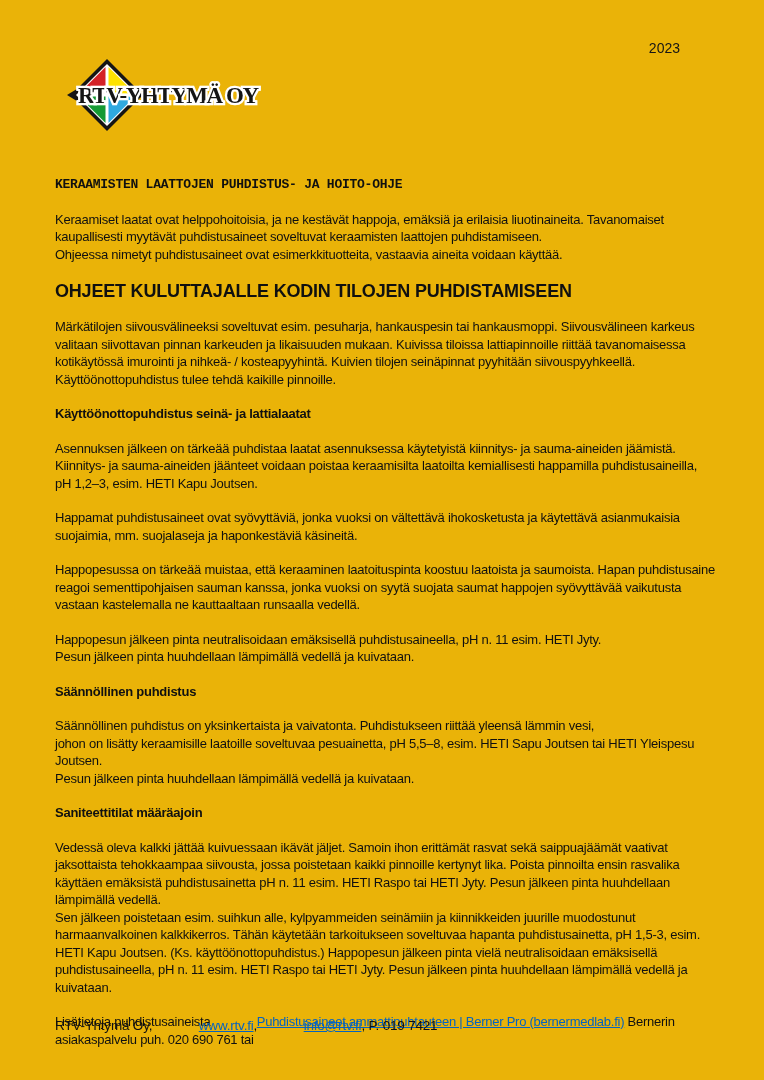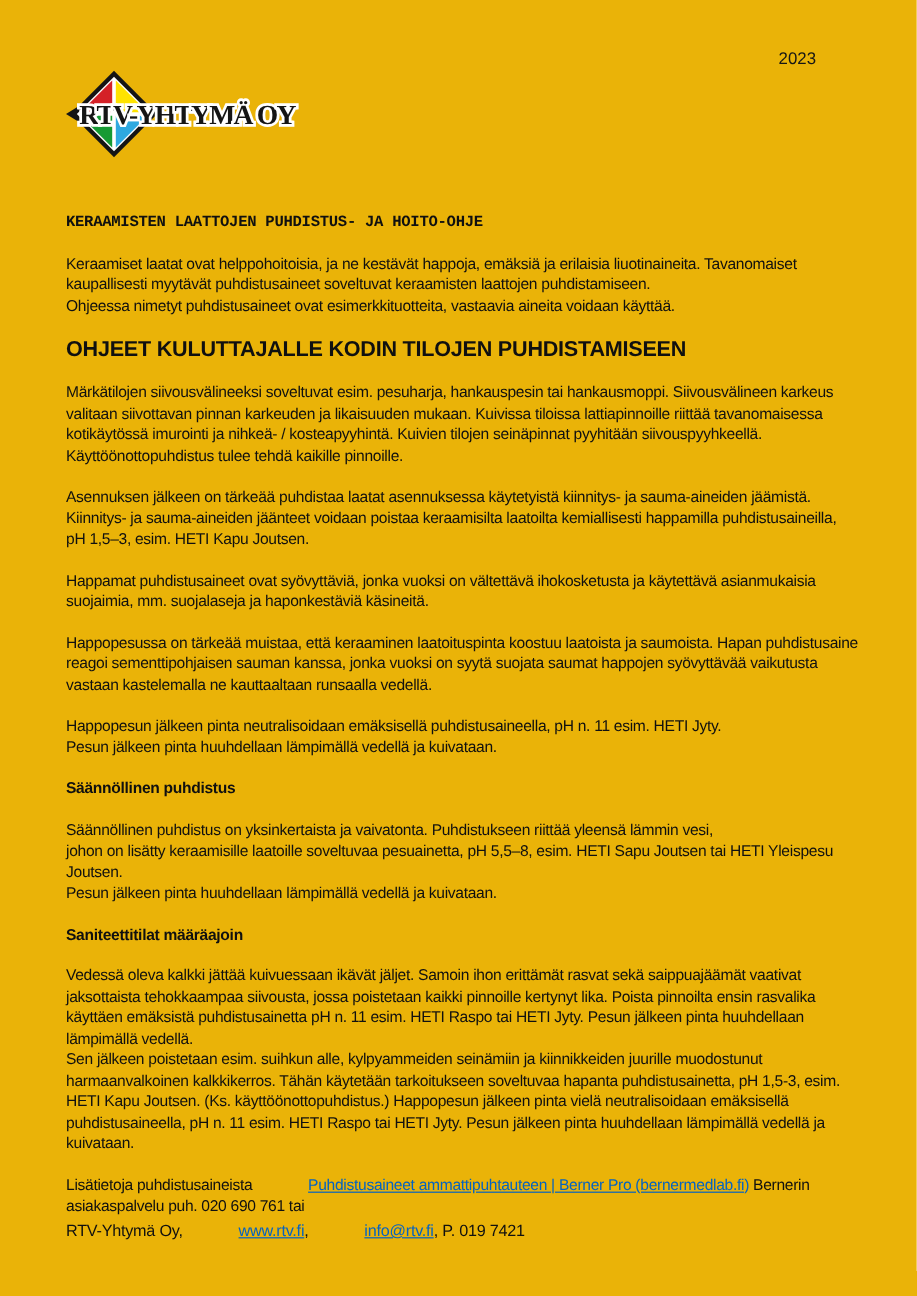--- a/index.html
+++ b/index.html
@@ -8,21 +8,21 @@
     width:764px; height:1080px;
     background:#eab308;
     font-family:"Liberation Sans", sans-serif;
     color:#101010;
     overflow:hidden;
   }
   .year {
     position:absolute; top:40px; right:84px;
     font-size:14px; color:#161616;
   }
-  .logo { position:absolute; top:55px; left:55px; width:200px; height:82px; }
+  .logo { position:absolute; top:55px; left:67px; width:200px; height:82px; }
   .content {
     position:absolute; top:176px; left:55px; width:660px;
     font-size:13px; line-height:17.5px; letter-spacing:-0.25px;
   }
   .doc-title {
     font-size:13px; font-weight:bold; margin:0 0 17px 0;font-family:Liberation Mono, monospace;
   }
   .main-heading {
     font-size:18px; font-weight:bold; letter-spacing:-0.2px;
     margin:5px 0 15px 0; line-height:23px;
@@ -69,22 +69,23 @@
 
     <div class="para">
       <div>Keraamiset laatat ovat helppohoitoisia, ja ne kestävät happoja, emäksiä ja erilaisia liuotinaineita. Tavanomaiset kaupallisesti myytävät puhdistusaineet soveltuvat keraamisten laattojen puhdistamiseen.</div>
       <div>Ohjeessa nimetyt puhdistusaineet ovat esimerkkituotteita, vastaavia aineita voidaan käyttää.</div>
     </div>
 
     <h2 class="main-heading">OHJEET KULUTTAJALLE KODIN TILOJEN PUHDISTAMISEEN</h2>
 
     <div class="para">Märkätilojen siivousvälineeksi soveltuvat esim. pesuharja, hankauspesin tai hankausmoppi. Siivousvälineen karkeus valitaan siivottavan pinnan karkeuden ja likaisuuden mukaan. Kuivissa tiloissa lattiapinnoille riittää tavanomaisessa kotikäytössä imurointi ja nihkeä- / kosteapyyhintä. Kuivien tilojen seinäpinnat pyyhitään siivouspyyhkeellä. Käyttöönottopuhdistus tulee tehdä kaikille pinnoille.</div>
 
+    <h3 class="section-heading">Käyttöönottopuhdistus seinä- ja lattialaatat</h3>
 
-    <div class="para">Asennuksen jälkeen on tärkeää puhdistaa laatat asennuksessa käytetyistä kiinnitys- ja sauma-aineiden jäämistä. Kiinnitys- ja sauma-aineiden jäänteet voidaan poistaa keraamisilta laatoilta kemiallisesti happamilla puhdistusaineilla, pH 1,5–3, esim. HETI Kapu Joutsen.</div>
+    <div class="para">Asennuksen jälkeen on tärkeää puhdistaa laatat asennuksessa käytetyistä kiinnitys- ja sauma-aineiden jäämistä. Kiinnitys- ja sauma-aineiden jäänteet voidaan poistaa keraamisilta laatoilta kemiallisesti happamilla puhdistusaineilla, pH 1,2–3, esim. HETI Kapu Joutsen.</div>
     <div class="para">Happamat puhdistusaineet ovat syövyttäviä, jonka vuoksi on vältettävä ihokosketusta ja käytettävä asianmukaisia suojaimia, mm. suojalaseja ja haponkestäviä käsineitä.</div>
     <div class="para">Happopesussa on tärkeää muistaa, että keraaminen laatoituspinta koostuu laatoista ja saumoista. Hapan puhdistusaine reagoi sementtipohjaisen sauman kanssa, jonka vuoksi on syytä suojata saumat happojen syövyttävää vaikutusta vastaan kastelemalla ne kauttaaltaan runsaalla vedellä.</div>
     <div class="para">
       <div>Happopesun jälkeen pinta neutralisoidaan emäksisellä puhdistusaineella, pH n. 11 esim. HETI Jyty.</div>
       <div>Pesun jälkeen pinta huuhdellaan lämpimällä vedellä ja kuivataan.</div>
     </div>
 
     <h3 class="section-heading">Säännöllinen puhdistus</h3>
 
     <div class="para">

